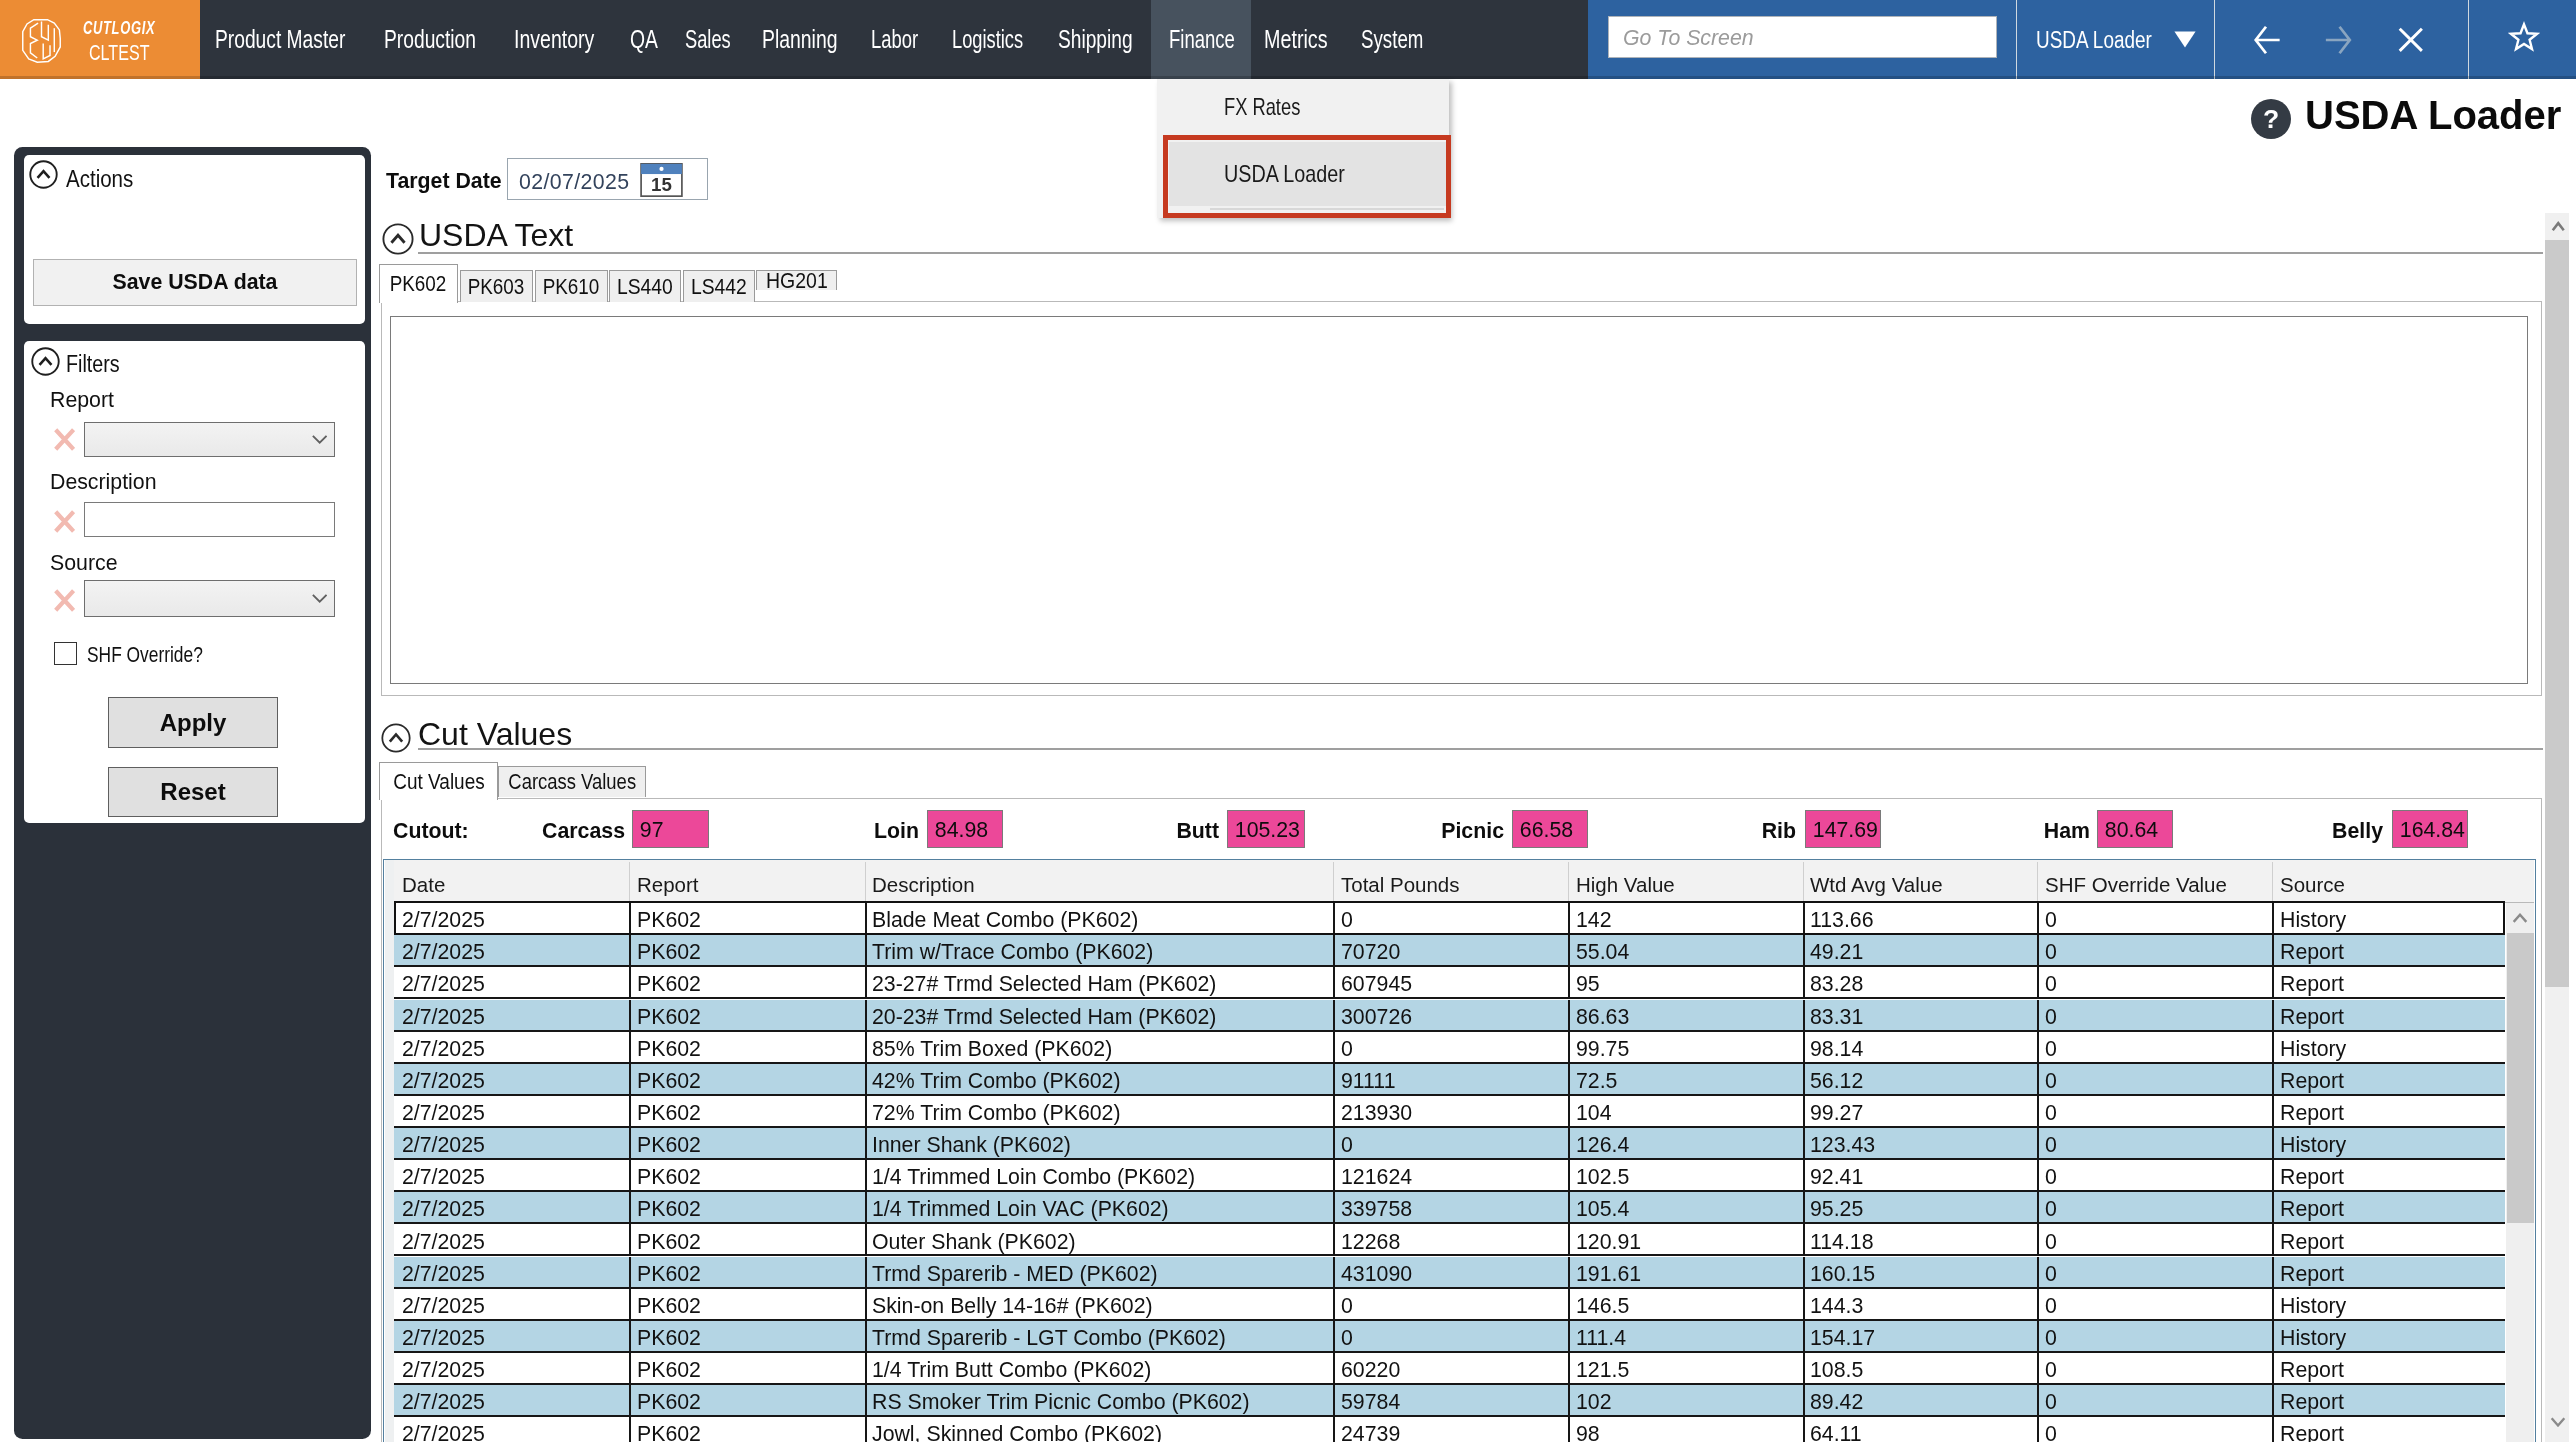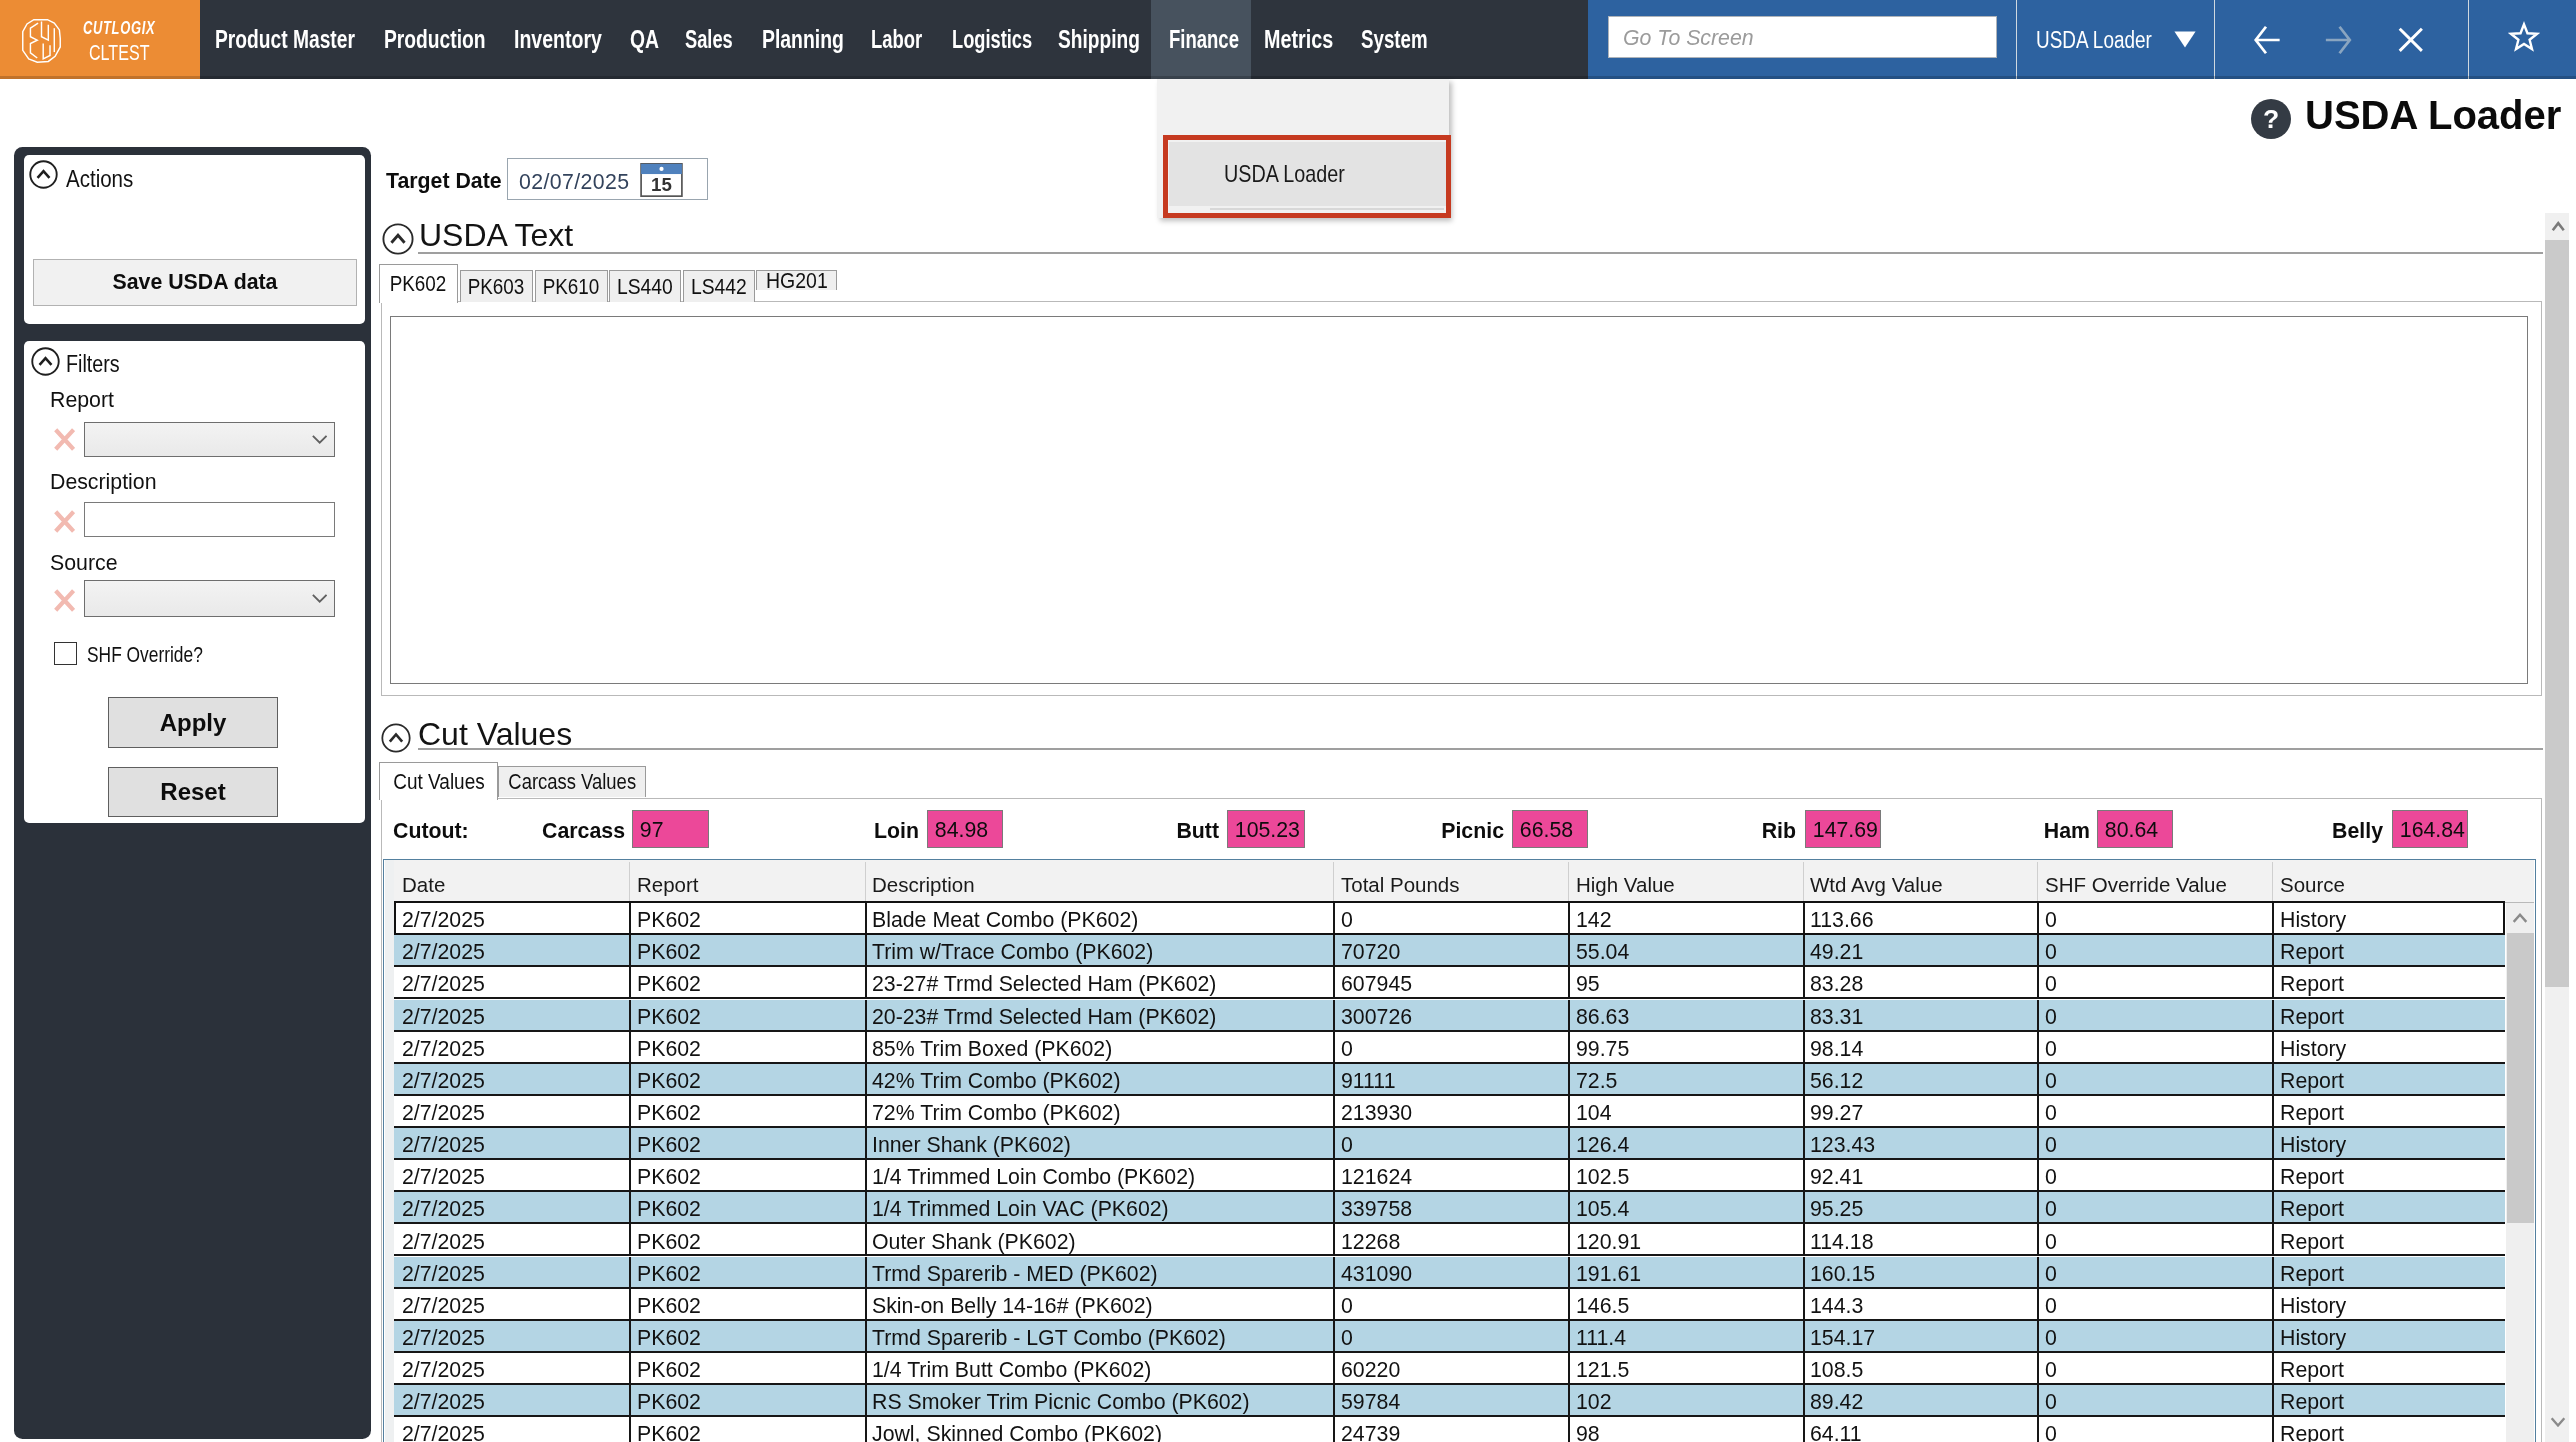--- a/index.html
+++ b/index.html
@@ -20,21 +20,21 @@
       <path d="M25 4 L25 22 L33 26 L33 8"></path>
       <path d="M27 30 L27 48 L35 44 L35 32"></path>
       <path d="M40 12 L40 40"></path>
     </g>
   </svg>
   <div class="abs fit" style="left: 83px; top: 18px; color: rgb(255, 255, 255); font-size: 18px; font-weight: bold; font-style: italic; letter-spacing: 0.9px; white-space: nowrap; transform: scaleX(0.721); transform-origin: 0px 0px;">CUTLOGIX</div>
   <div class="abs fit" style="left: 89px; top: 41px; color: rgb(255, 255, 255); font-size: 21.3px; white-space: nowrap; transform: scaleX(0.7553); transform-origin: 0px 0px;">CLTEST</div>
 
   <div class="abs" style="left:1151px;top:0;width:100px;height:79px;background:#47525e;"></div>
 
-  <div class="abs navitems" style="top:25px;left:0;width:1594px;height:34px;color:#fff;font-weight:bold;font-size:25.6px;">
+  <div class="abs navitems" style="top:25px;left:0;width:1594px;height:34px;color:#fff;font-weight:normal;font-size:25.6px;">
     <span class="abs ni" style="left: 215px; width: auto; transform: scaleX(0.7509); transform-origin: 0px 0px;">Product Master</span>
     <span class="abs ni" style="left: 384px; width: auto; transform: scaleX(0.7516); transform-origin: 0px 0px;">Production</span>
     <span class="abs ni" style="left: 514px; width: auto; transform: scaleX(0.7628); transform-origin: 0px 0px;">Inventory</span>
     <span class="abs ni" style="left: 630px; width: auto; transform: scaleX(0.7556); transform-origin: 0px 0px;">QA</span>
     <span class="abs ni" style="left: 685px; width: auto; transform: scaleX(0.7142); transform-origin: 0px 0px;">Sales</span>
     <span class="abs ni" style="left: 762px; width: auto; transform: scaleX(0.7579); transform-origin: 0px 0px;">Planning</span>
     <span class="abs ni" style="left: 871px; width: auto; transform: scaleX(0.7199); transform-origin: 0px 0px;">Labor</span>
     <span class="abs ni" style="left: 952px; width: auto; transform: scaleX(0.7137); transform-origin: 0px 0px;">Logistics</span>
     <span class="abs ni" style="left: 1058px; width: auto; transform: scaleX(0.7482); transform-origin: 0px 0px;">Shipping</span>
     <span class="abs ni" style="left: 1169px; width: auto; transform: scaleX(0.7233); transform-origin: 0px 0px;">Finance</span>
@@ -496,20 +496,23 @@
     <div class="abs" style="left:2045px;top:1422px;font-size:21.3px;color:#121212;">0</div>
     <div class="abs" style="left:2272px;top:1417px;width:2.1px;height:32px;background:#161616;"></div>
     <div class="abs" style="left:2280px;top:1422px;font-size:21.3px;color:#121212;">Report</div>
     <div class="abs" style="left:2506px;top:903px;width:28px;height:539px;background:#efefef;"></div>
     <svg class="abs" style="left:2512px;top:913px;" width="16" height="10.2" viewBox="0 0 19 12">
       <path d="M2 10.5 L9.5 2 L17 10.5" stroke="#8a8a8a" stroke-width="2.8" fill="none"></path>
     </svg>
     <div class="abs" style="left:2507px;top:933px;width:26.5px;height:290px;background:#c9c9c9;"></div>
 
   <div class="abs" style="left:1157px;top:79px;width:292px;height:139px;background:#f1f1f1;box-shadow:2.6px 2.6px 5.1px rgba(0,0,0,0.25);"></div>
+  <div class="abs" style="left:1157px;top:79px;width:292px;height:56px;display:flex;align-items:center;">
+      <span class="fit" style="margin-left: 67px; font-size: 24px; color: rgb(26, 26, 26); white-space: nowrap; transform: scaleX(0.7626); transform-origin: 0px 0px;">FX Rates</span>
+    </div>
   <div class="abs" style="left:1169px;top:142px;width:277px;height:64px;background:#e3e3e3;display:flex;align-items:center;">
       <span class="fit" style="margin-left: 55px; font-size: 24px; color: rgb(26, 26, 26); white-space: nowrap; transform: scaleX(0.8235); transform-origin: 0px 0px;">USDA Loader</span>
     </div>
   <div class="abs" style="left:1210px;top:208px;width:234px;height:1.7px;background:#d8d8d8;"></div>
   <div class="abs" style="left:1163px;top:135px;width:288px;height:83px;border:5.1px solid #c63a20;"></div>
 
   <div class="abs" style="left:2545px;top:213px;width:24px;height:1229px;background:#f0f0f0;"></div>
   <svg class="abs" style="left:2551px;top:221px;" width="14.5" height="11" viewBox="0 0 17 13">
       <path d="M2 11 L8.5 2.5 L15 11" stroke="#7a7a7a" stroke-width="3" fill="none"></path>
     </svg>

